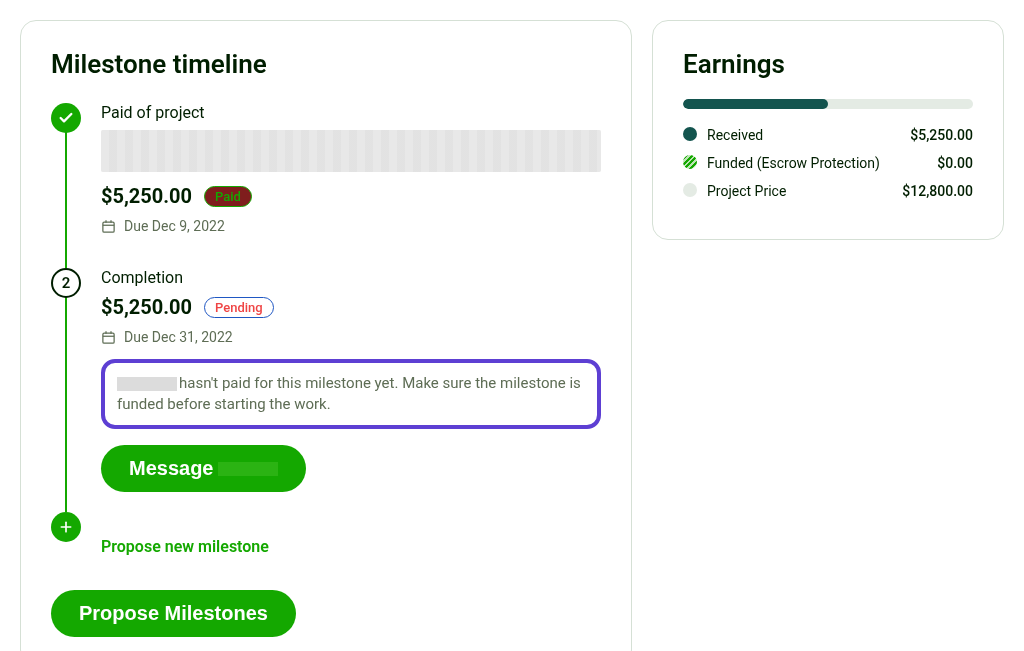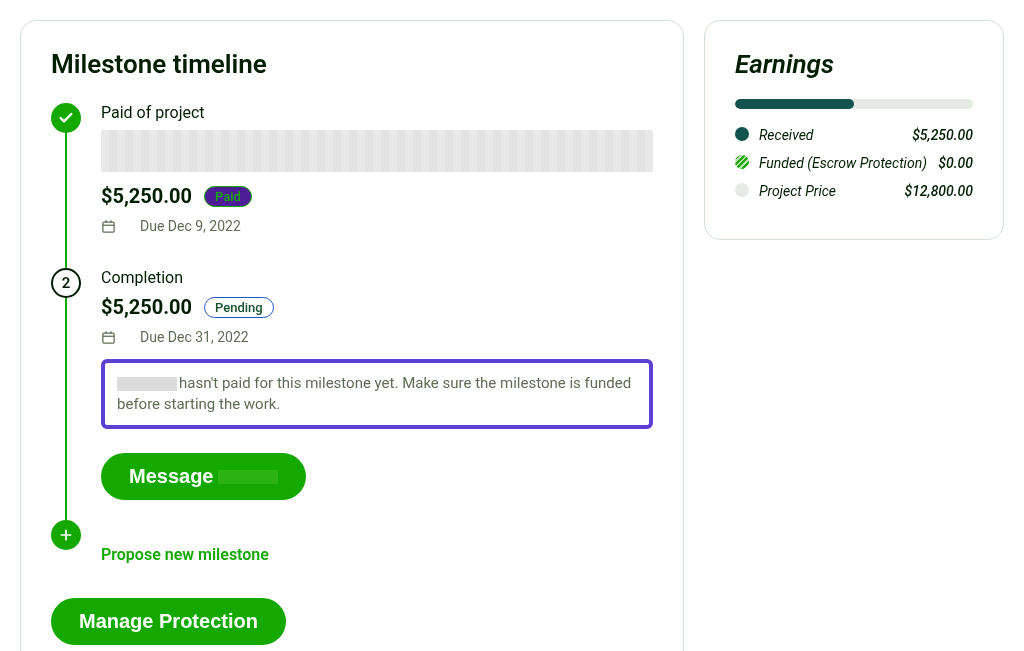--- a/index.html
+++ b/index.html
@@ -21,23 +21,22 @@
     .card {
       border: 1px solid #d5e0d5;
       border-radius: 16px;
       padding: 28px 30px;
       background: #fff;
     }
     .timeline-card {
       flex: 1;
     }
     .earnings-card {
-      width: 300px;
+      width: 352px;
       align-self: flex-start;
-      font-style: italic;
     }
     h2 {
       font-size: 26px;
       font-weight: 600;
       margin-bottom: 24px;
       color: #001e00;
     }
     .timeline {
       position: relative;
     }
@@ -129,45 +128,45 @@
     .badge {
       padding: 2px 10px;
       border-radius: 12px;
       font-size: 13px;
       font-weight: 500;
       border: 1px solid;
     }
     .badge-paid {
       color: #14a800;
       border-color: #14a800;
-      background: #4c1d95;
+      background: #7f1d1d;
     }
     .badge-pending {
-      color: #14532d;
+      color: #ef4444;
       border-color: #1f57c3;
       background: #fff;
     }
     .due-row {
       display: flex;
       align-items: center;
-      gap: 24px;
+      gap: 8px;
       color: #5e6d55;
       font-size: 14px;
       margin-bottom: 14px;
     }
     .calendar-icon {
       width: 15px;
       height: 15px;
       flex-shrink: 0;
     }
     .warning-box {
       border: 4px solid #5d3fd3;
-      border-radius: 6px;
+      border-radius: 14px;
       padding: 10px 12px;
-      margin-bottom: 24px;
+      margin-bottom: 16px;
       color: #5e6d55;
       font-size: 15px;
       line-height: 1.4;
     }
     .warning-redact {
       display: inline-block;
       width: 60px;
       height: 14px;
       background: #dcdcdc;
       vertical-align: middle;
@@ -326,21 +325,21 @@
         <div class="milestone-marker marker-plus">
           <svg width="16" height="16" viewBox="0 0 24 24" fill="none" stroke="white" stroke-width="2.5" stroke-linecap="round">
               <line x1="12" y1="5" x2="12" y2="19"></line>
               <line x1="5" y1="12" x2="19" y2="12"></line>
             </svg>
         </div>
         <span class="propose-link">Propose new milestone</span>
       </div>
     </div>
 
-    <button class="btn btn-primary manage-btn">Manage Protection</button>
+    <button class="btn btn-primary manage-btn">Propose Milestones</button>
   </div>
 
   <div class="card earnings-card">
     <h2>Earnings</h2>
     <div class="progress-bar">
       <div class="progress-fill" style="width: 50%;"></div>
     </div>
     <div class="earning-row">
       <span class="dot dot-received"></span>
       <span class="earning-label">Received</span>

